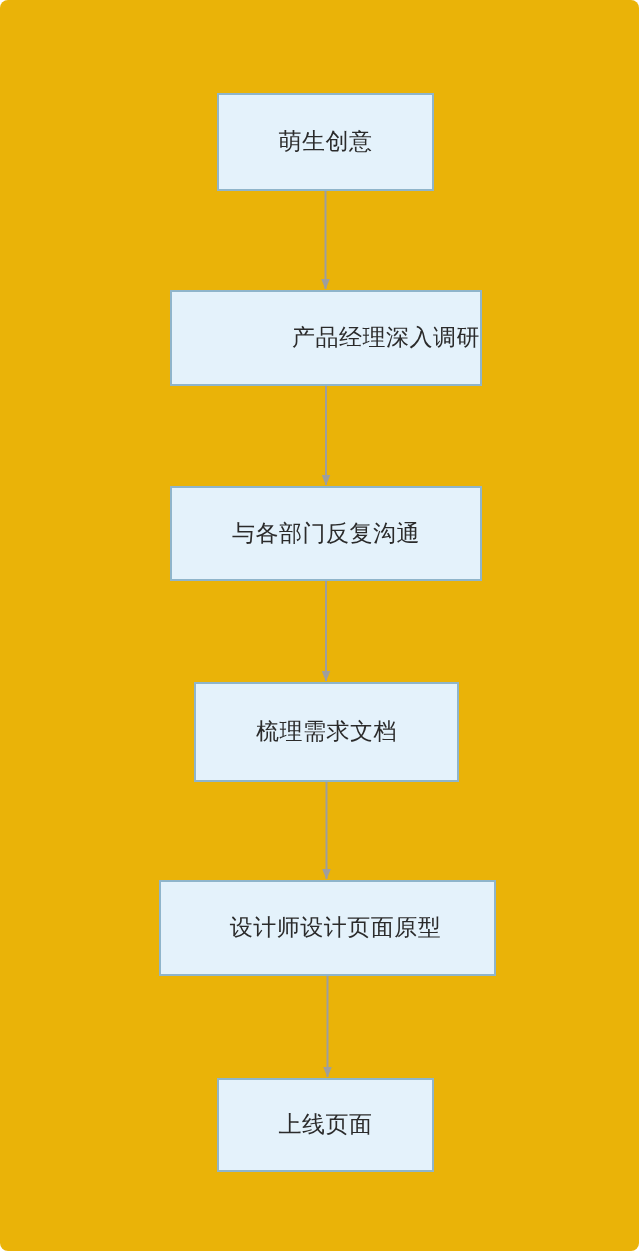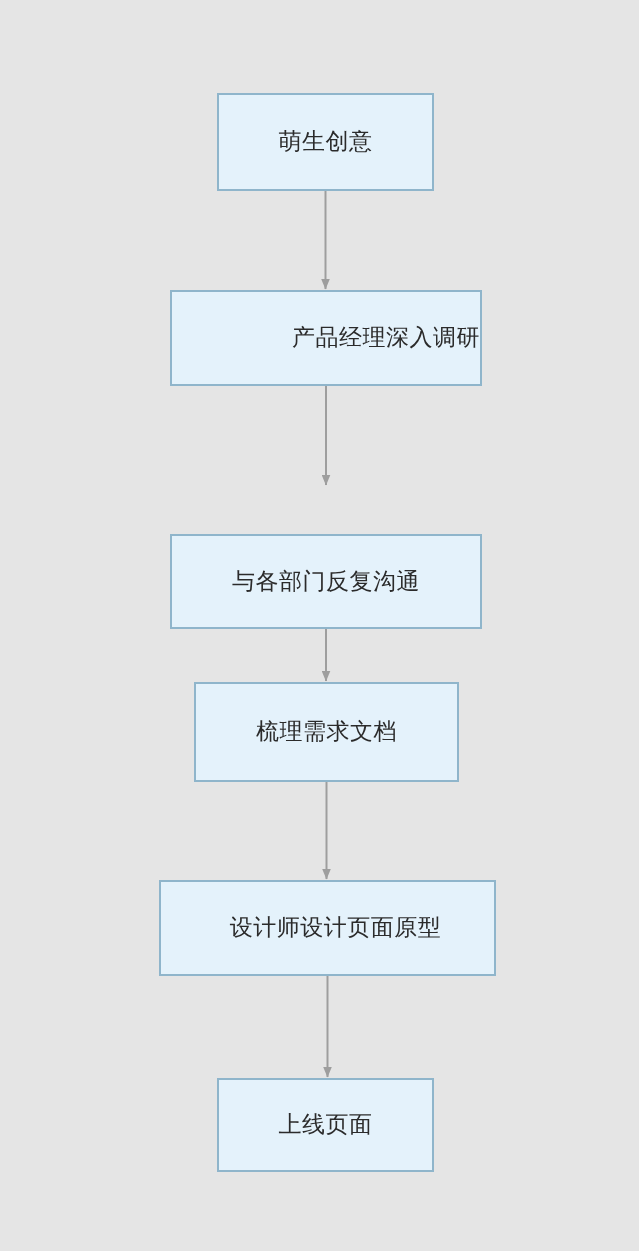--- a/index.html
+++ b/index.html
@@ -47,21 +47,21 @@
   .n0 { left: 217px; top: 93px;   width: 217px; height: 98px; }
   .n1 { left: 170px; top: 290px;  width: 312px; height: 96px; justify-content: flex-end; }
   .n2 { left: 170px; top: 486px;  width: 312px; height: 95px; }
   .n3 { left: 194px; top: 682px;  width: 265px; height: 96px; }
   .n4 { left: 159px; top: 880px;  width: 337px; height: 96px; }
   .n5 { left: 217px; top: 1078px; width: 217px; height: 94px; }
 </style>
 </head>
 <body>
 
-<div id="canvas" style="background: #e5e5e5;">
+<div id="canvas" style="background: #eab308; border-radius: 8px;">
 
   <svg class="flow-svg" viewBox="0 0 639 1251" aria-hidden="true">
     <defs>
       <marker id="arrowhead" markerWidth="11" markerHeight="9" refX="10.5" refY="4.5" orient="auto" markerUnits="userSpaceOnUse">
         <polygon points="0,0 11,4.5 0,9" fill="#9e9e9e"></polygon>
       </marker>
     </defs>
 
     <g>
       <line x1="325.5" y1="191" x2="325.5" y2="289" stroke="#9e9e9e" stroke-width="2" marker-end="url(#arrowhead)"></line>
@@ -81,21 +81,21 @@
   </svg>
 
   <div class="node n0" style="left: 217px; top: 93px; width: 217px; height: 98px; background: rgb(228, 242, 251); border-color: rgb(143, 181, 203);">
     <span class="node-label" style="color: rgb(43, 43, 43);">萌生创意</span>
   </div>
 
   <div class="node n1" style="left: 170px; top: 290px; width: 312px; height: 96px; background: rgb(228, 242, 251); border-color: rgb(143, 181, 203);">
     <span class="node-label" style="color: rgb(43, 43, 43);">产品经理深入调研</span>
   </div>
 
-  <div class="node n2" style="left: 170px; top: 486px; width: 312px; height: 95px; background: rgb(228, 242, 251); border-color: rgb(143, 181, 203); margin-top: 48px;">
+  <div class="node n2" style="left: 170px; top: 486px; width: 312px; height: 95px; background: rgb(228, 242, 251); border-color: rgb(143, 181, 203);">
     <span class="node-label" style="color: rgb(43, 43, 43);">与各部门反复沟通</span>
   </div>
 
   <div class="node n3" style="left: 194px; top: 682px; width: 265px; height: 100px; background: rgb(228, 242, 251); border-color: rgb(143, 181, 203);">
     <span class="node-label" style="color: rgb(43, 43, 43);">梳理需求文档</span>
   </div>
 
   <div class="node n4" style="left: 159px; top: 880px; width: 337px; height: 96px; background: rgb(228, 242, 251); border-color: rgb(143, 181, 203); padding-left: 16px;">
     <span class="node-label" style="color: rgb(43, 43, 43);">设计师设计页面原型</span>
   </div>

